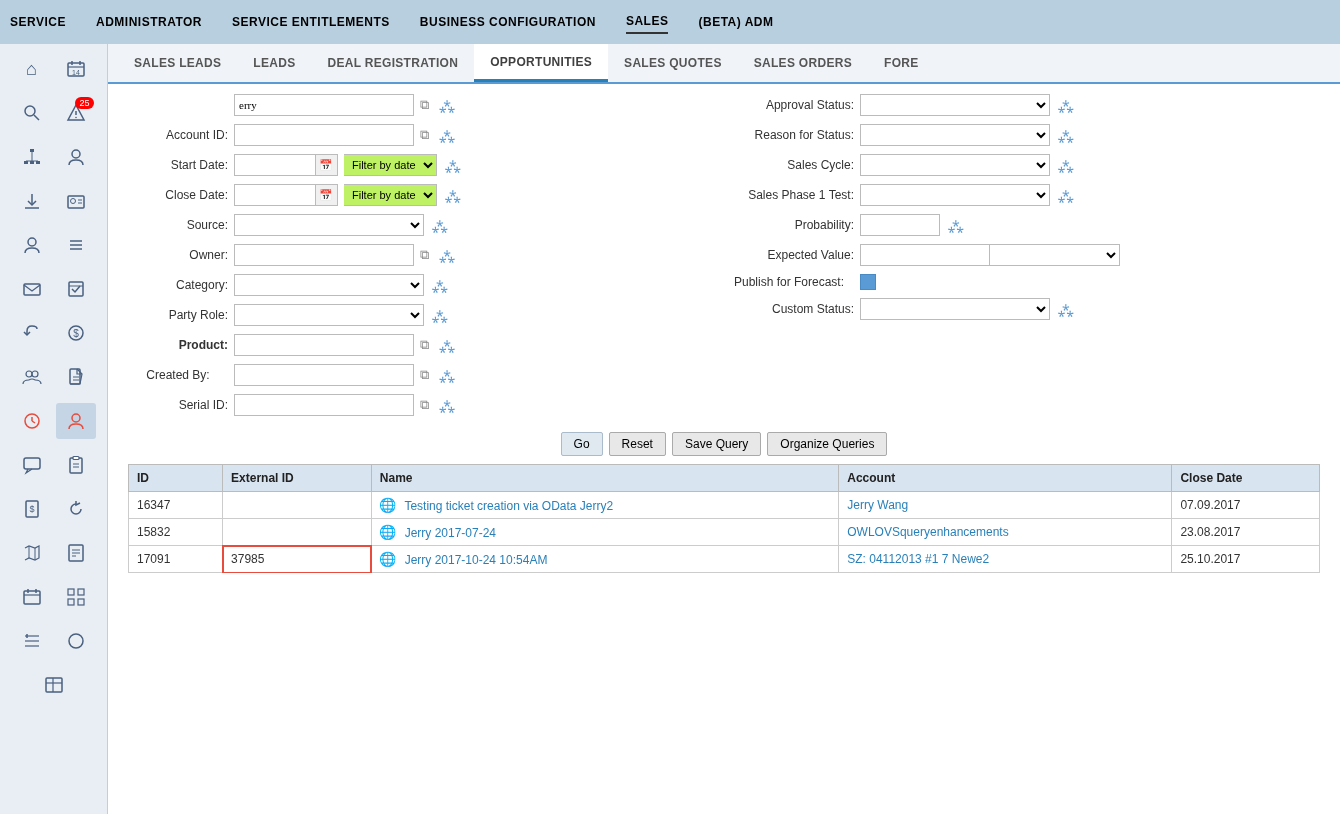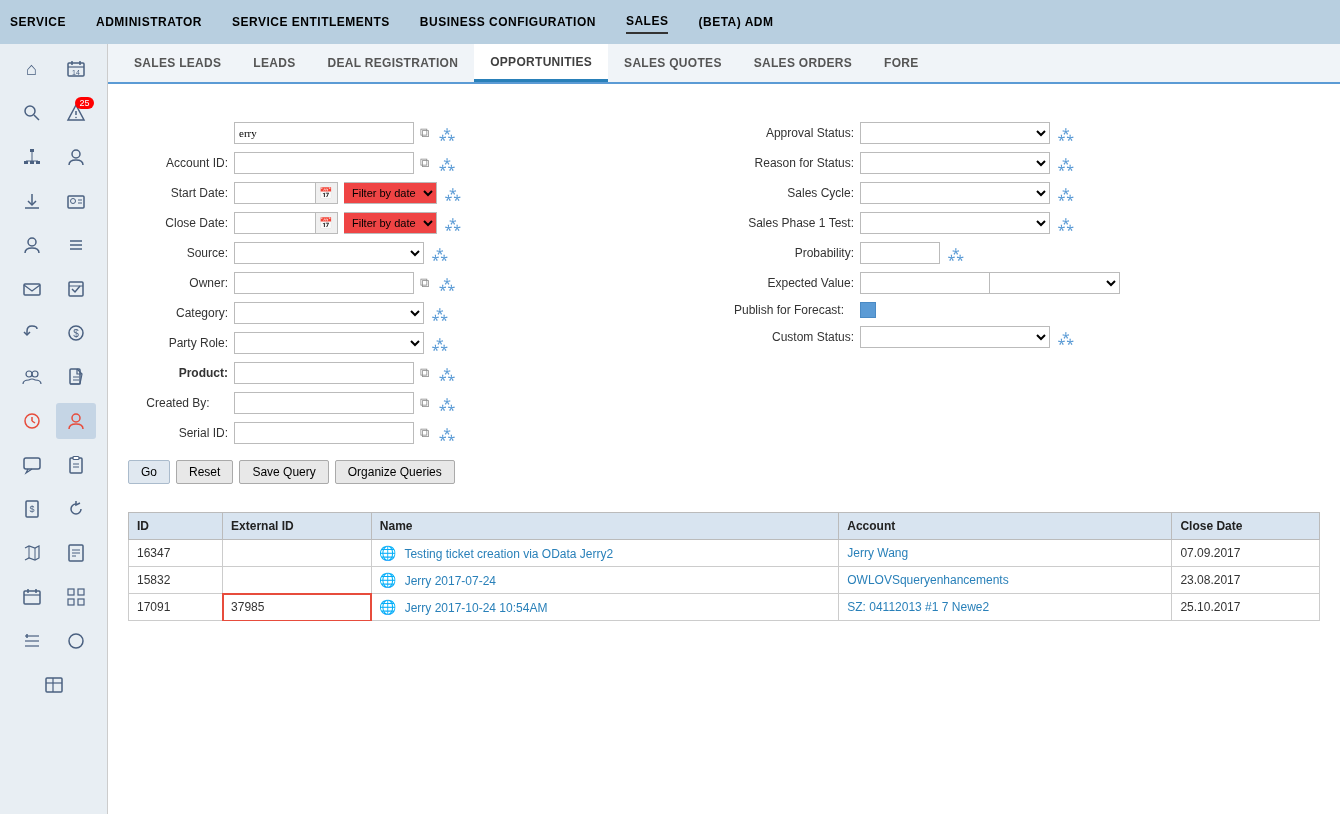--- a/index.html
+++ b/index.html
@@ -82,21 +82,20 @@
     .sidebar-icon.active-icon {
       background: #c5d5e5;
     }
 
     
     .main-content {
       flex: 1;
       display: flex;
       flex-direction: column;
       overflow: hidden;
-      gap: 28px;
     }
 
     
     .sub-tabs {
       display: flex;
       align-items: flex-end;
       background: #f0f4f8;
       border-bottom: 2px solid #5b9bd5;
       padding: 0 10px;
       height: 40px;
@@ -195,21 +194,21 @@
       font-size: 11px;
       display: flex;
       align-items: center;
       justify-content: center;
     }
     .date-filter-select {
       border: 1px solid #bbb;
       border-left: none;
       height: 22px;
       font-size: 11px;
-      background: #ef4444;
+      background: #bef264;
       appearance: auto;
       padding: 0 4px;
     }
 
     
     .form-two-col {
       display: grid;
       grid-template-columns: 1fr 1fr;
       gap: 0;
     }
@@ -224,21 +223,22 @@
       background: #5b9bd5;
       border: 1px solid #4a8ac4;
       cursor: pointer;
       display: inline-block;
     }
 
     
     .btn-row {
       display: flex;
       gap: 6px;
-      padding: 8px 0 28px 0;
+      padding: 8px 0 8px 0;
+      justify-content: center;
     }
     .btn {
       padding: 4px 12px;
       font-size: 12px;
       border: 1px solid #aaa;
       background: #e8e8e8;
       cursor: pointer;
       border-radius: 2px;
     }
     .btn-go {

